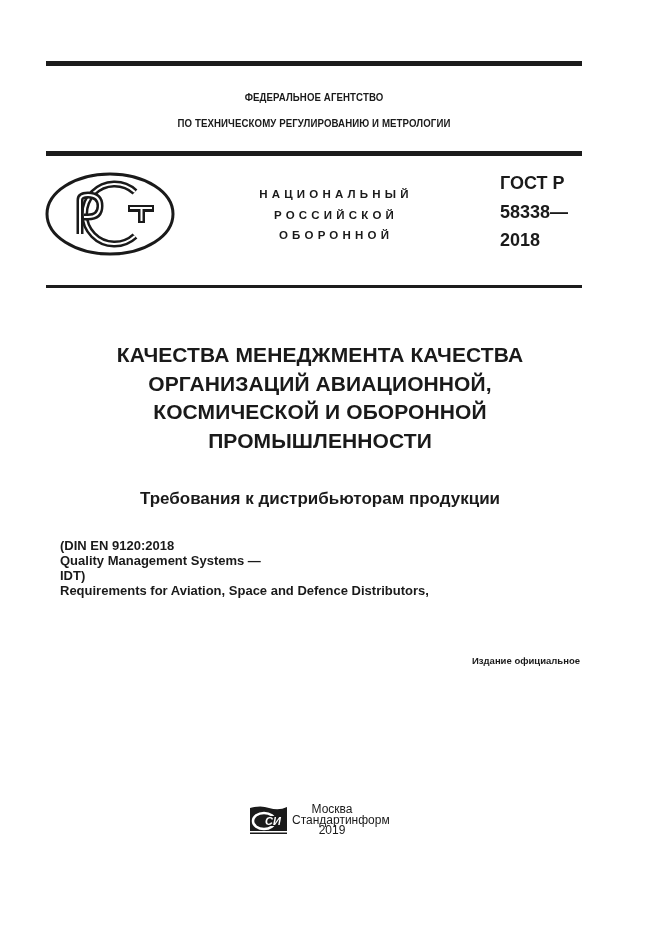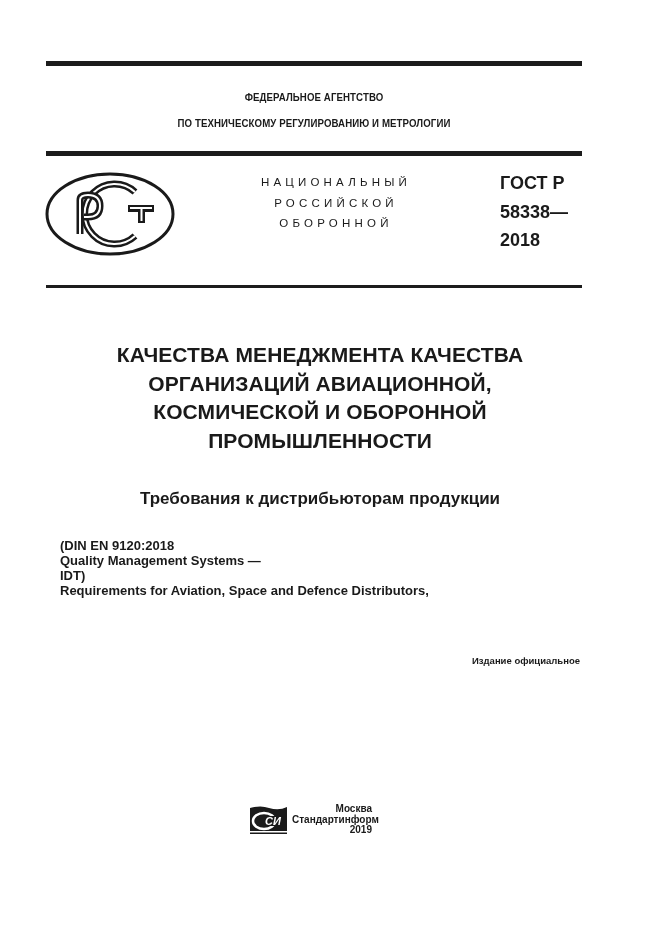--- a/index.html
+++ b/index.html
@@ -37,25 +37,25 @@
     .logo-wrap {
       position: absolute;
       left: 44px;
       top: 170px;
       width: 132px;
       height: 88px;
     }
     .national {
       position: absolute;
       left: 232px;
-      top: 172px;
+      top: 184px;
       width: 208px;
       text-align: center;
       font-size: 11.5px;
-      font-weight: normal;
+      font-weight: bold;
       letter-spacing: 4.2px;
       line-height: 20.5px;
     }
     .gost {
       position: absolute;
       left: 500px;
       top: 169px;
       font-size: 18px;
       font-weight: bold;
       line-height: 28.5px;
@@ -104,23 +104,23 @@
       left: 249px;
       top: 804px;
       width: 40px;
       height: 32px;
     }
     .publisher {
       position: absolute;
       left: 292px;
       top: 804px;
       width: 80px;
-      text-align: right;
-      font-size: 10px;
-      font-weight: bold;
+      text-align: center;
+      font-size: 12px;
+      font-weight: normal;
       line-height: 10.5px;
     }
     .line { display: block; }
   </style>
 </head>
 <body>
 
 <div class="rule thick" style="top:61px;"></div>
 
 <div class="agency" style="top:91px;">ФЕДЕРАЛЬНОЕ АГЕНТСТВО</div>

